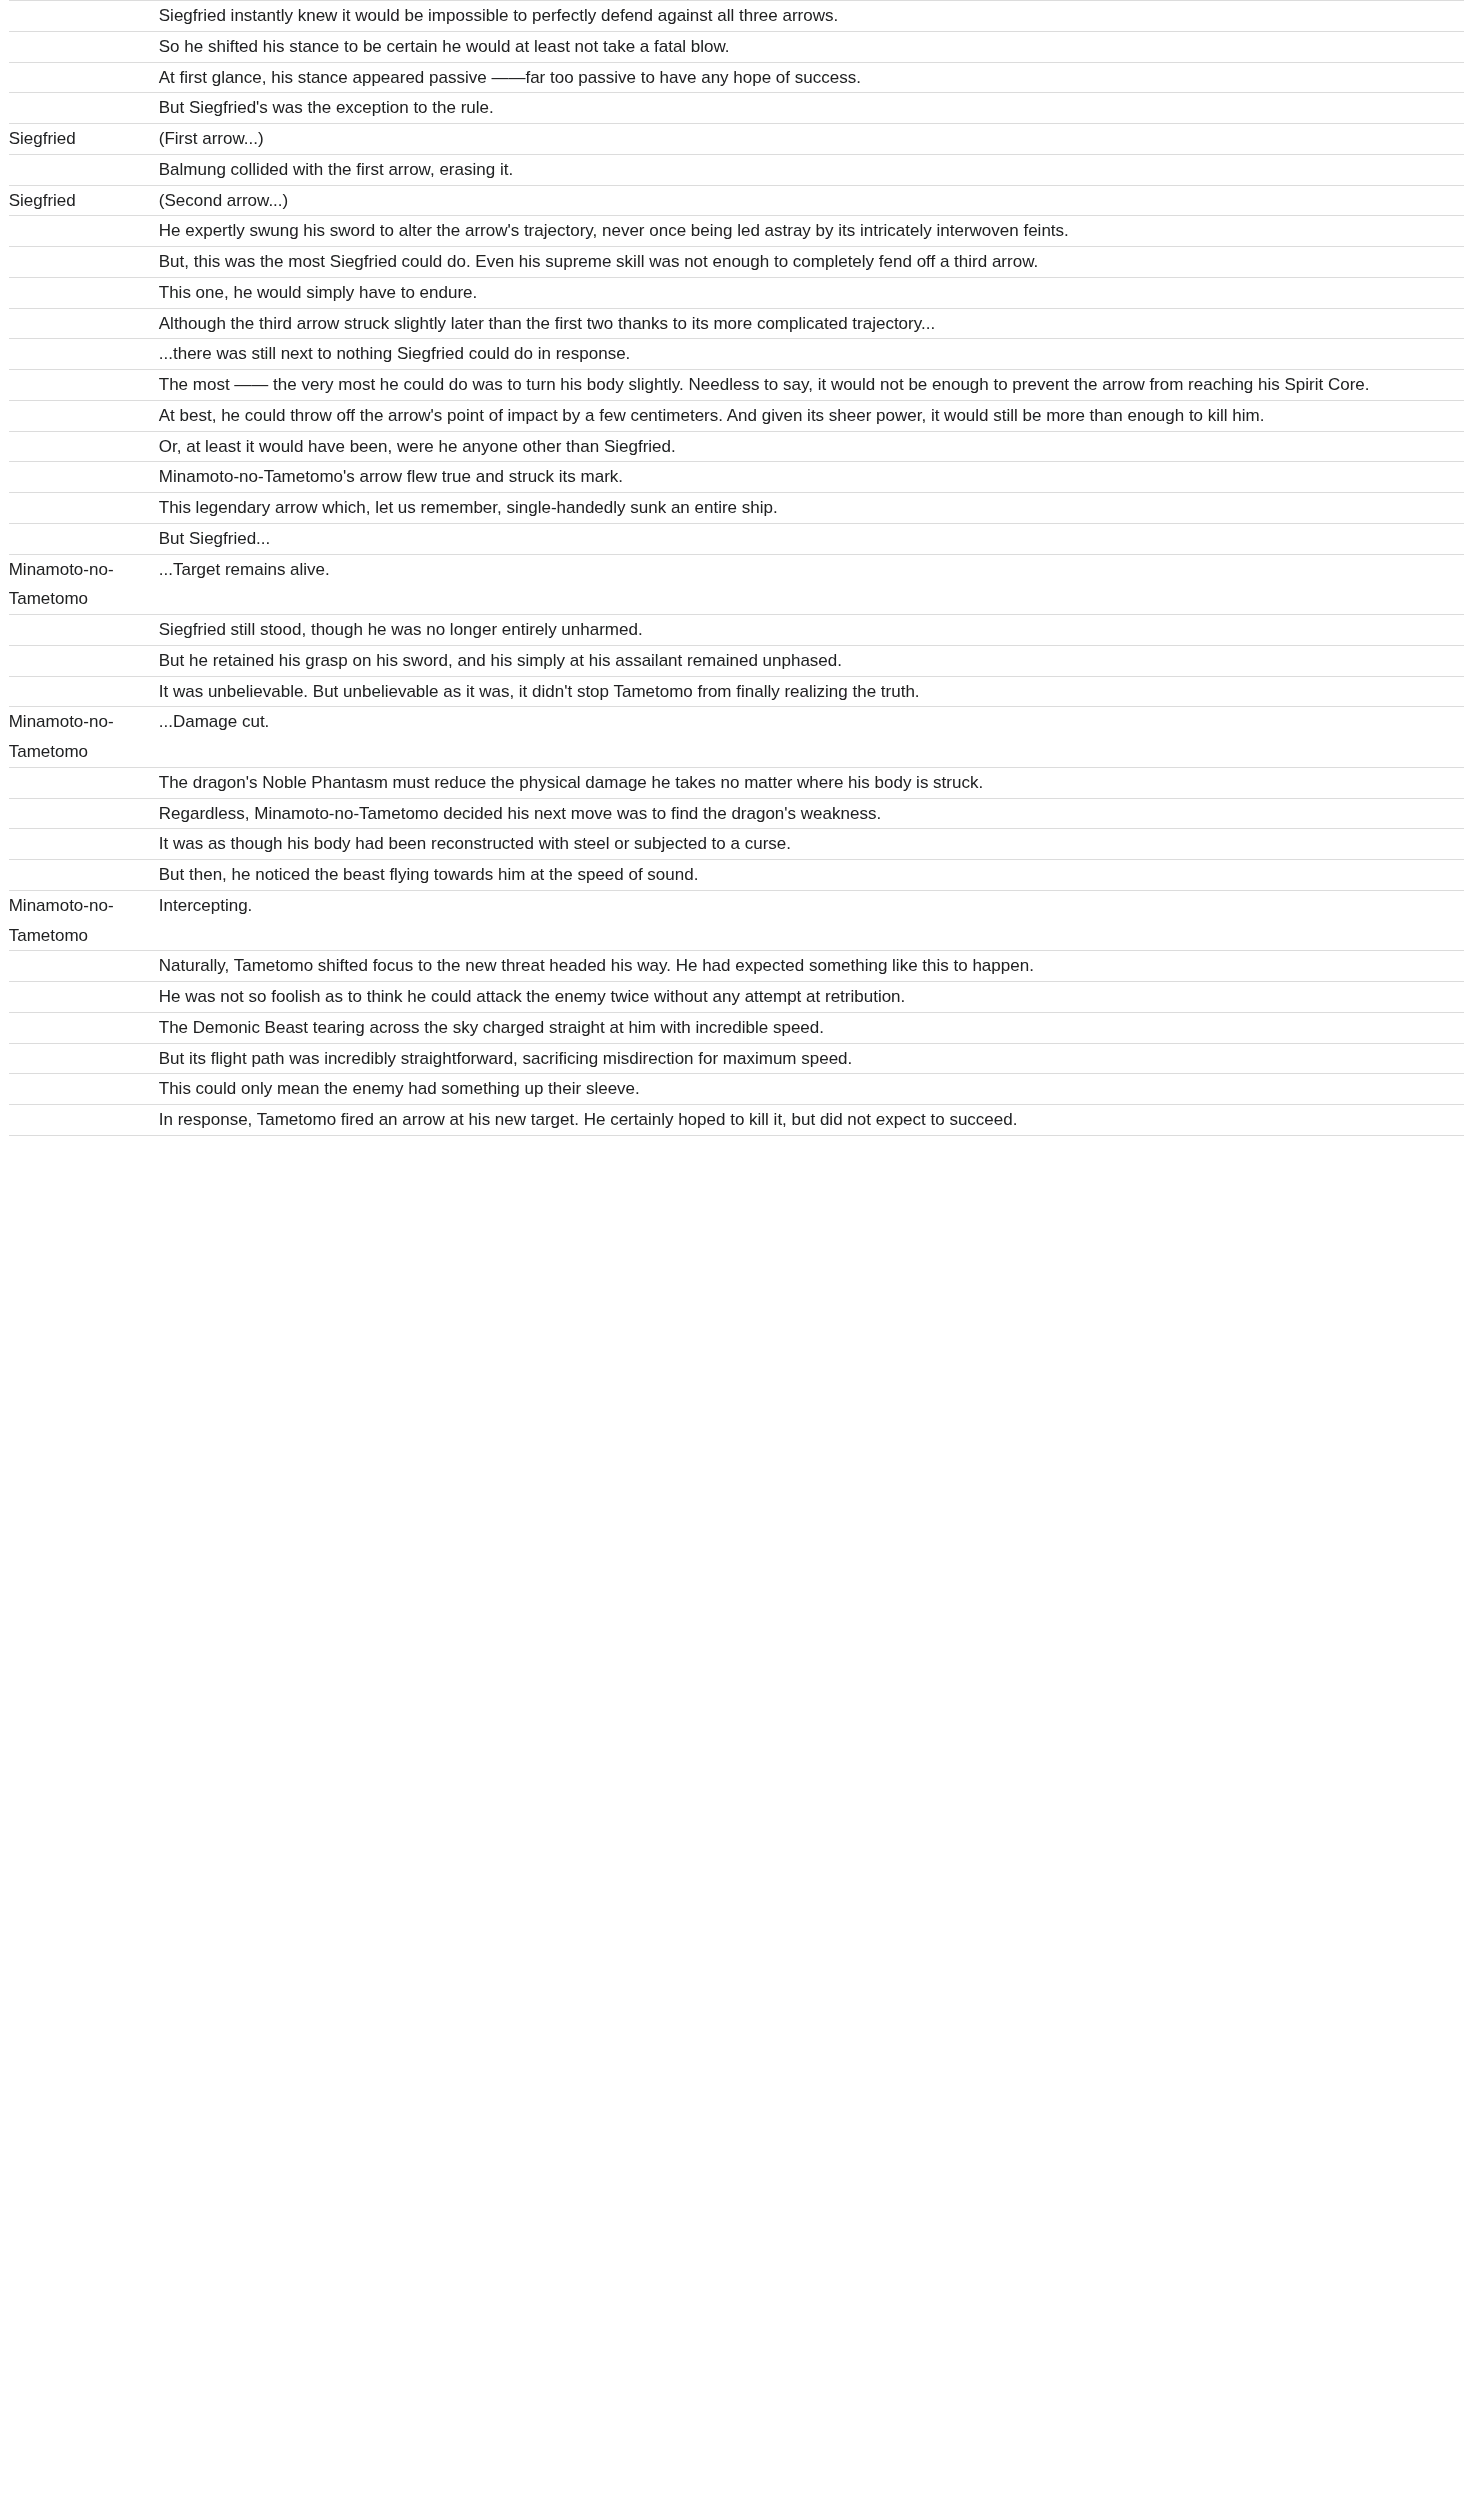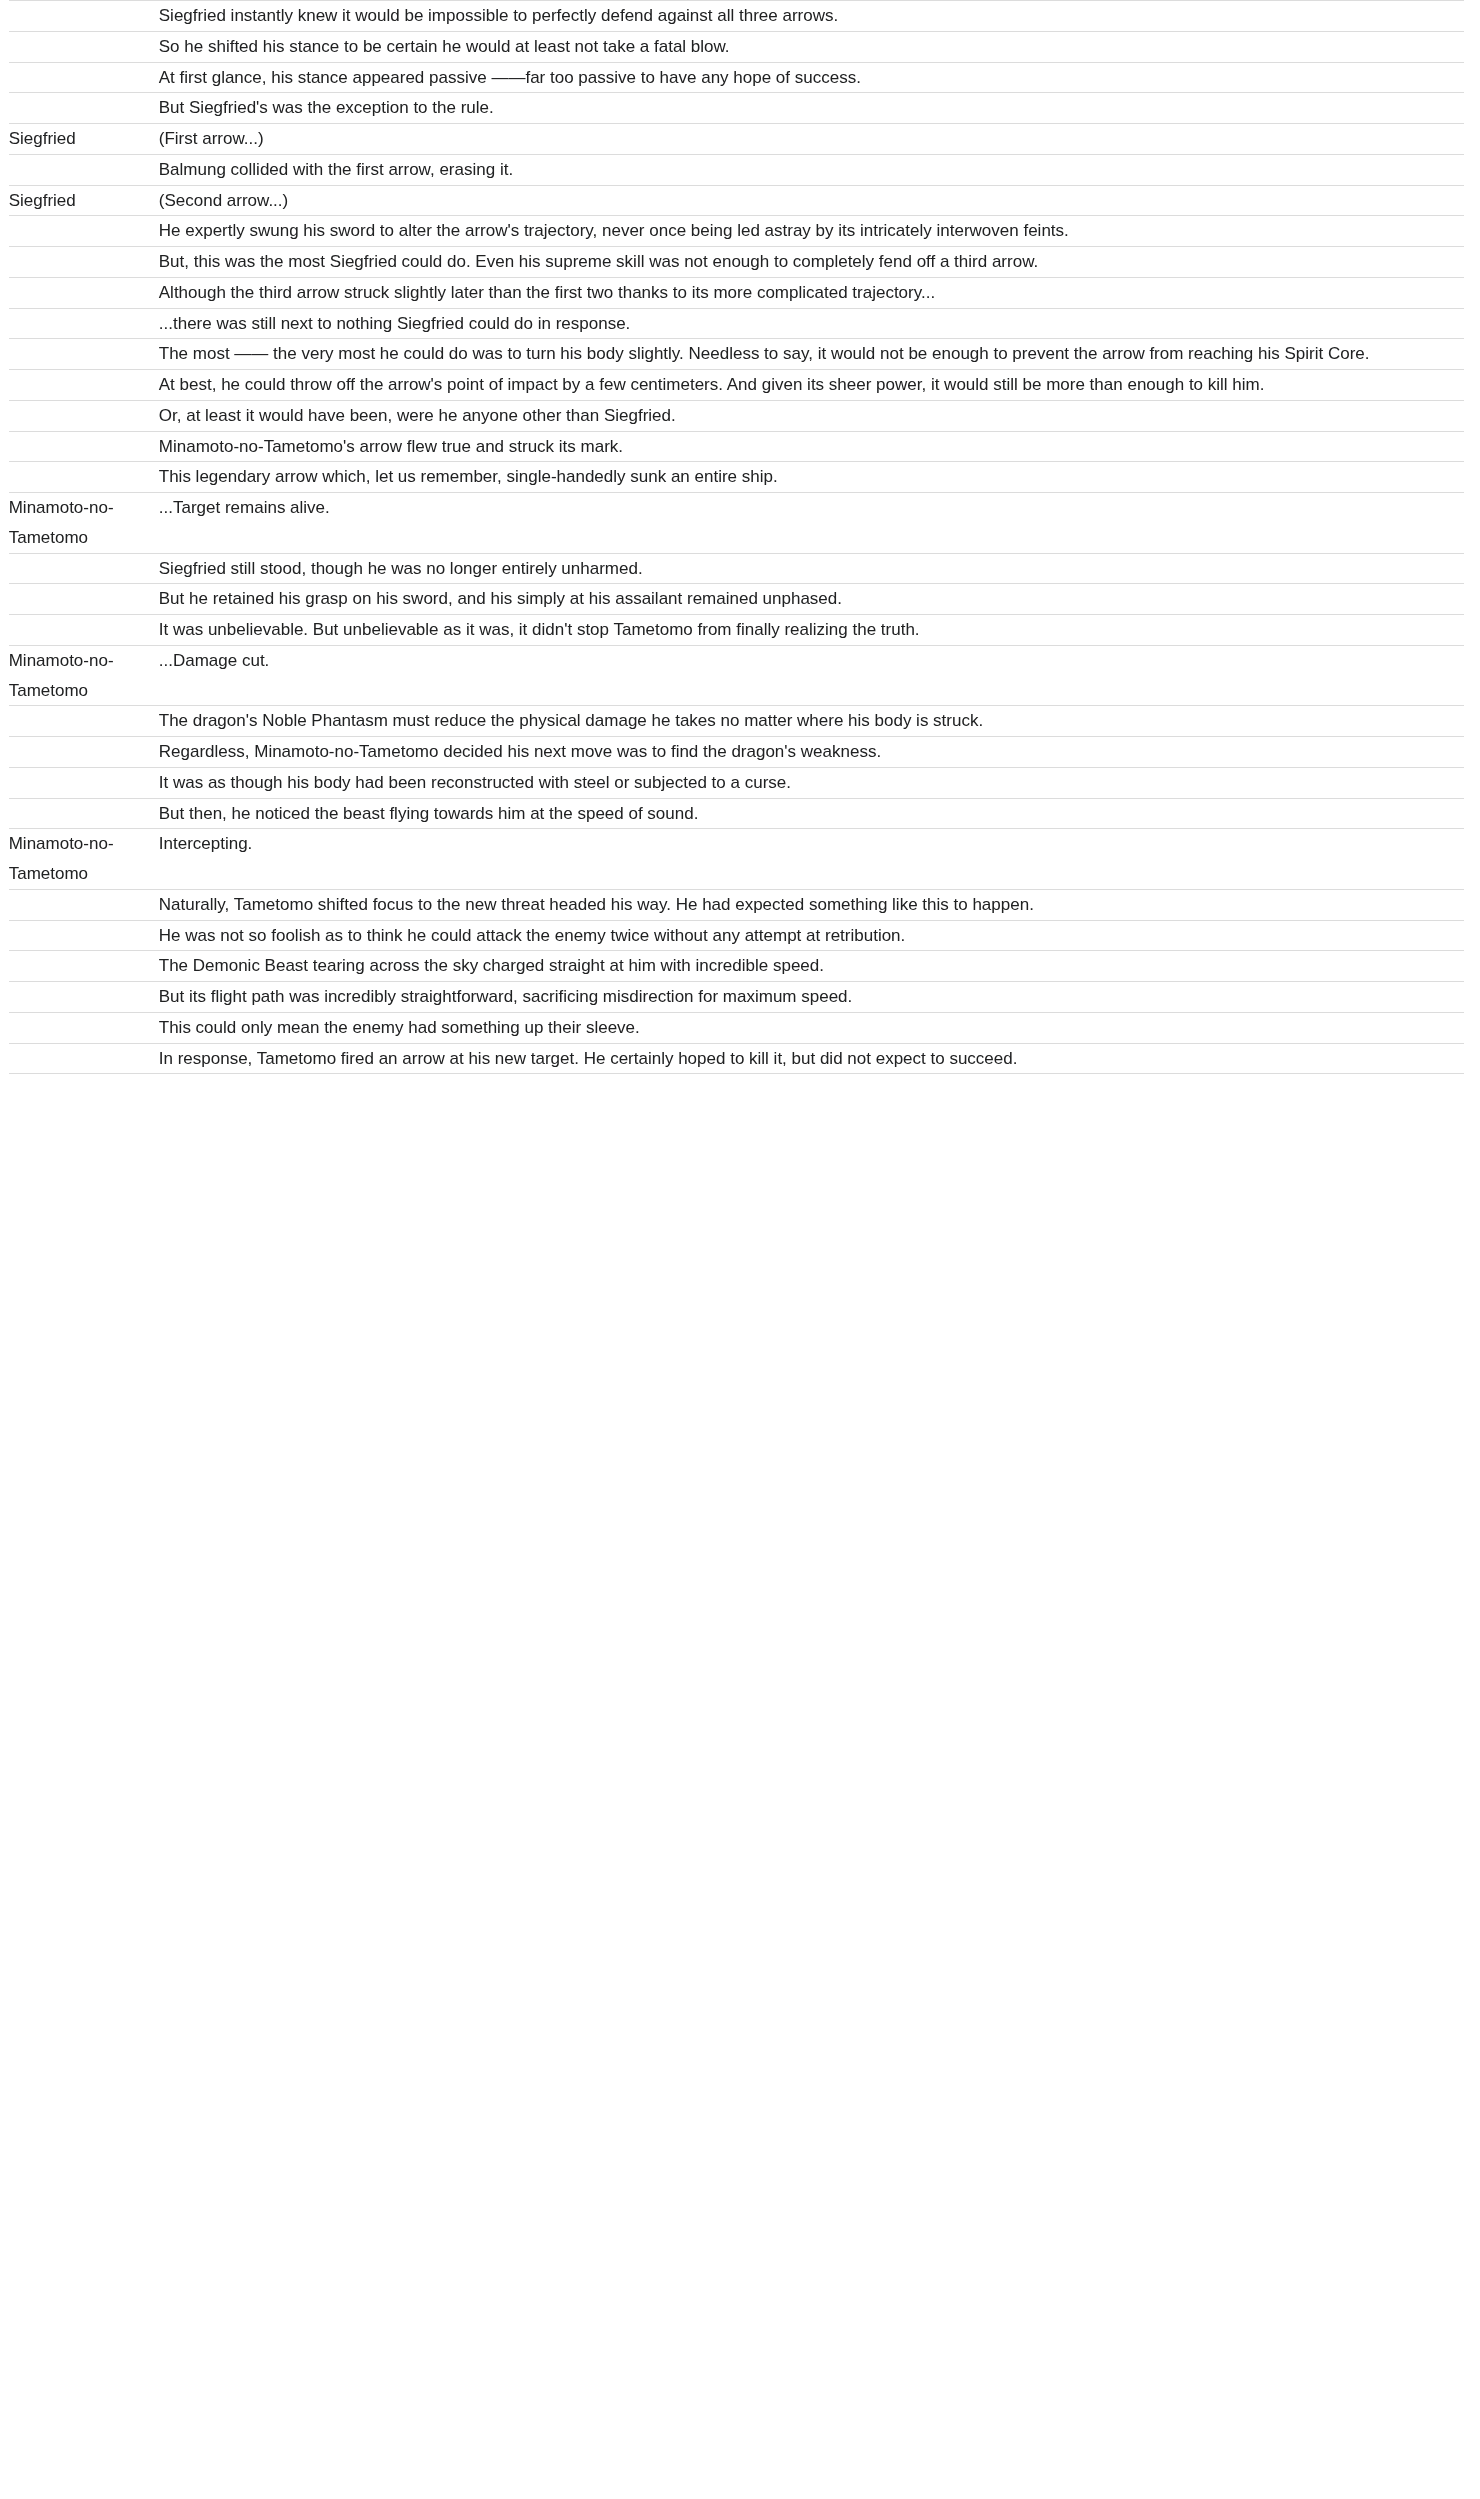--- a/index.html
+++ b/index.html
@@ -141,20 +141,28 @@
           </td>
           <td class="line">
             <span class="line-text">But, this was the most Siegfried could do. Even his supreme skill was not enough to completely fend off a third arrow.</span>
           </td>
         </tr>
         <tr>
           <td class="speaker">
             <span class="speaker-name"></span>
           </td>
           <td class="line">
+            <span class="line-text">This one, he would simply have to endure.</span>
+          </td>
+        </tr>
+        <tr>
+          <td class="speaker">
+            <span class="speaker-name"></span>
+          </td>
+          <td class="line">
             <span class="line-text">Although the third arrow struck slightly later than the first two thanks to its more complicated trajectory...</span>
           </td>
         </tr>
         <tr>
           <td class="speaker">
             <span class="speaker-name"></span>
           </td>
           <td class="line">
             <span class="line-text">...there was still next to nothing Siegfried could do in response.</span>
           </td>
@@ -190,20 +198,28 @@
           <td class="line">
             <span class="line-text">Minamoto-no-Tametomo's arrow flew true and struck its mark.</span>
           </td>
         </tr>
         <tr>
           <td class="speaker">
             <span class="speaker-name"></span>
           </td>
           <td class="line">
             <span class="line-text">This legendary arrow which, let us remember, single-handedly sunk an entire ship.</span>
+          </td>
+        </tr>
+        <tr>
+          <td class="speaker">
+            <span class="speaker-name"></span>
+          </td>
+          <td class="line">
+            <span class="line-text">But Siegfried...</span>
           </td>
         </tr>
         <tr>
           <td class="speaker">
             <span class="speaker-name">Minamoto-no-Tametomo</span>
           </td>
           <td class="line">
             <span class="line-text">...Target remains alive.</span>
           </td>
         </tr>

